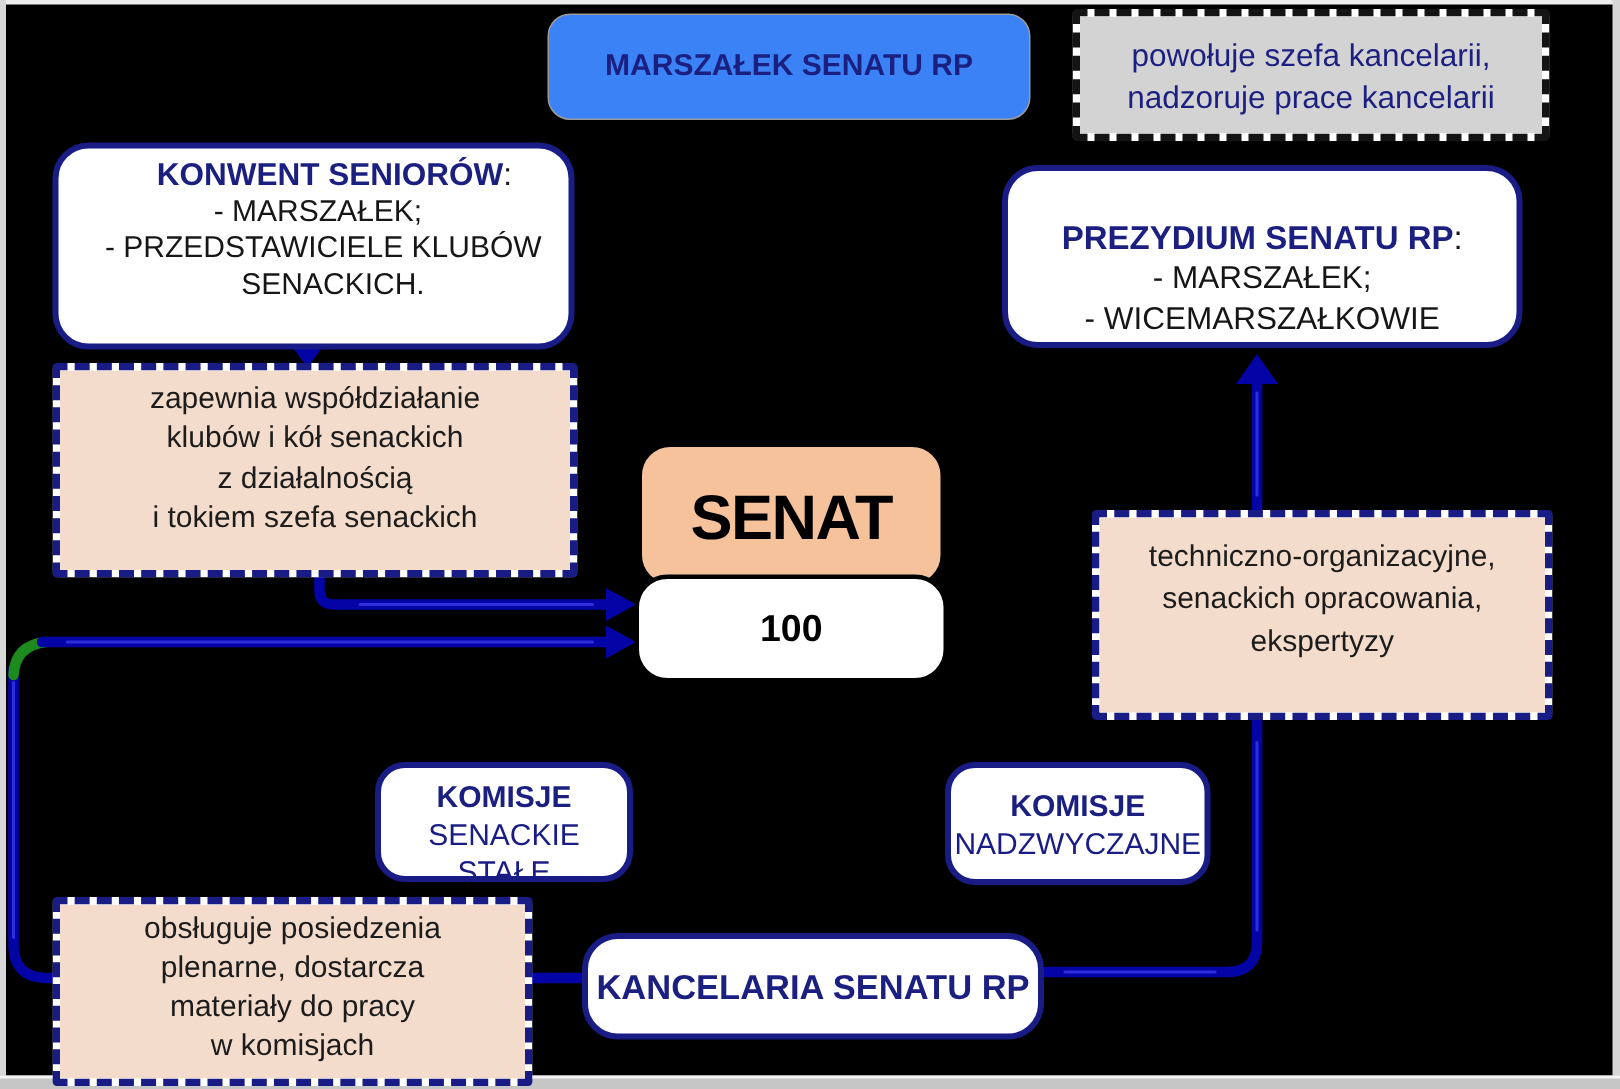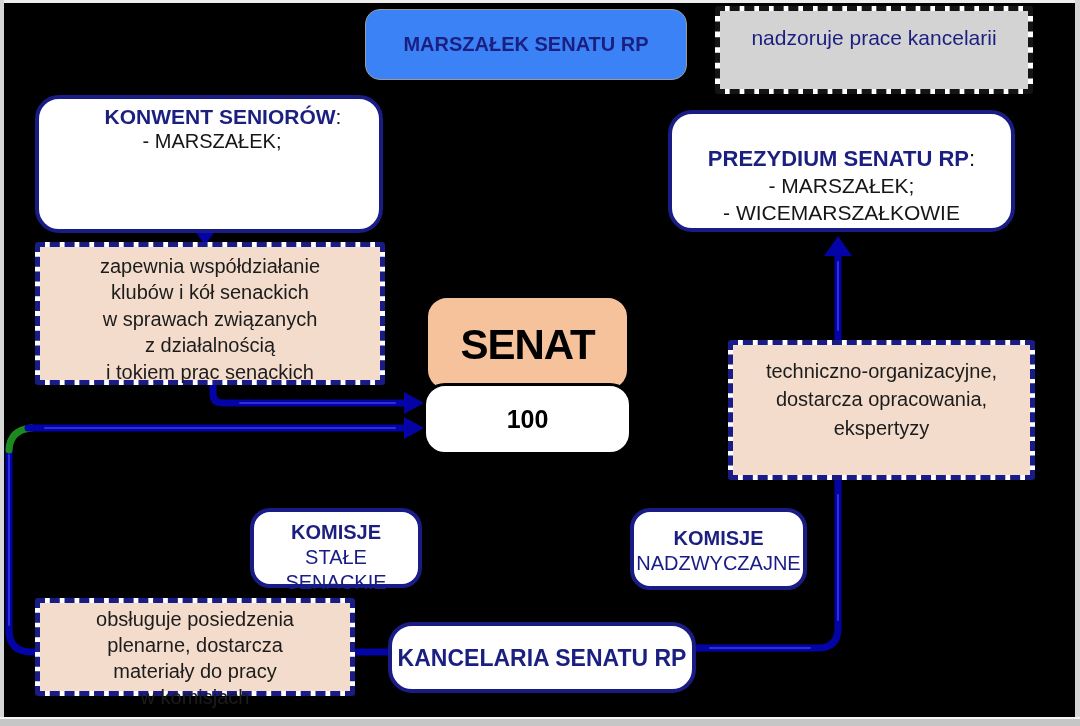--- a/index.html
+++ b/index.html
@@ -48,21 +48,21 @@
   #konwent-box .black-items{font-size:20px;line-height:1.22;padding:0 8px 0 14px;}
   #konwent-box .hang{text-indent:-13px;padding-left:20px;}
 
   #prezydium-box{left:668px;top:110px;width:347px;height:122px;padding-top:20px;}
   #prezydium-box .inner{width:max-content;margin:12px auto;text-align:left;}
   #prezydium-box .box-title{font-size:22px;font-weight:bold;}
   #prezydium-box .black-items{font-size:21px;line-height:1.3;}
 
   #konwent-note{left:35px;top:242px;width:350px;height:143px;font-size:20px;line-height:1.32;padding-top:6px;text-align:center;}
   #prezydium-note{left:728px;top:340px;width:307px;height:140px;font-size:20px;line-height:1.42;padding-top:12px;}
-  #kancelaria-note{left:35px;top:598px;width:320px;height:98px;font-size:20px;line-height:1.3;padding-top:3px;}
+  #kancelaria-note{left:35px;top:598px;width:320px;height:126px;font-size:20px;line-height:1.3;padding-top:3px;}
 
   #senat-box{
     left:425px;top:295px;width:205px;height:97px;background:#F6C29C;
     border:3px solid #000;border-radius:22px;color:#000;font-weight:bold;
     font-size:42px;line-height:93px;letter-spacing:-1px;text-align:center;z-index:2;
   }
   #senators-box{
     left:423px;top:383px;width:209px;height:72px;background:#fff;
     border:3px solid #000;border-radius:22px;color:#000;font-weight:bold;
     font-size:25px;line-height:66px;text-align:center;z-index:3;
@@ -109,65 +109,66 @@
     <path class="core" d="M 710 648 L 810 648 M 838 620 L 838 495"></path>
 
     <path class="shaft" d="M 838 340 L 838 254"></path>
     <path class="core" d="M 838 330 L 838 262"></path>
     <polygon class="head" points="824,256 852,256 838,236"></polygon>
   </svg>
 
   <div class="box" id="marszalek-box">MARSZAŁEK SENATU RP</div>
 
   <div class="box dashed" id="marszalek-note">
+    <div>powołuje szefa kancelarii,</div>
     <div>nadzoruje prace kancelarii</div>
   </div>
 
   <div class="box node" id="konwent-box">
     <div class="box-title">
       <span class="navy-bold">KONWENT SENIORÓW</span><span class="colon">:</span>
     </div>
     <div class="black-items">
       <div>- MARSZAŁEK;</div>
+      <div class="hang">- PRZEDSTAWICIELE KLUBÓW SENACKICH.</div>
     </div>
   </div>
 
   <div class="box node" id="prezydium-box">
     <div class="inner">
       <div class="box-title">
         <span class="navy-bold">PREZYDIUM SENATU RP</span><span class="colon">:</span>
       </div>
       <div class="black-items">
         <div>- MARSZAŁEK;</div>
         <div>- WICEMARSZAŁKOWIE</div>
       </div>
     </div>
   </div>
 
   <div class="box dashed" id="konwent-note">
     <div>zapewnia współdziałanie</div>
     <div>klubów i kół senackich</div>
-    <div>w sprawach związanych</div>
     <div>z działalnością</div>
-    <div>i tokiem prac senackich</div>
+    <div>i tokiem szefa senackich</div>
   </div>
 
   <div class="box dashed" id="prezydium-note">
     <div>techniczno-organizacyjne,</div>
-    <div>dostarcza opracowania,</div>
+    <div>senackich opracowania,</div>
     <div>ekspertyzy</div>
   </div>
 
   <div class="box" id="senat-box">SENAT RP</div>
   <div class="box" id="senators-box">100 SENATORÓW</div>
 
   <div class="box node komisje" id="komisje-stale">
     <div class="navy-bold">KOMISJE</div>
+    <div>SENACKIE</div>
     <div>STAŁE</div>
-    <div>SENACKIE</div>
   </div>
 
   <div class="box node komisje" id="komisje-nadzw">
     <div class="navy-bold">KOMISJE</div>
     <div>NADZWYCZAJNE</div>
   </div>
 
   <div class="box dashed" id="kancelaria-note">
     <div>obsługuje posiedzenia</div>
     <div>plenarne, dostarcza</div>

